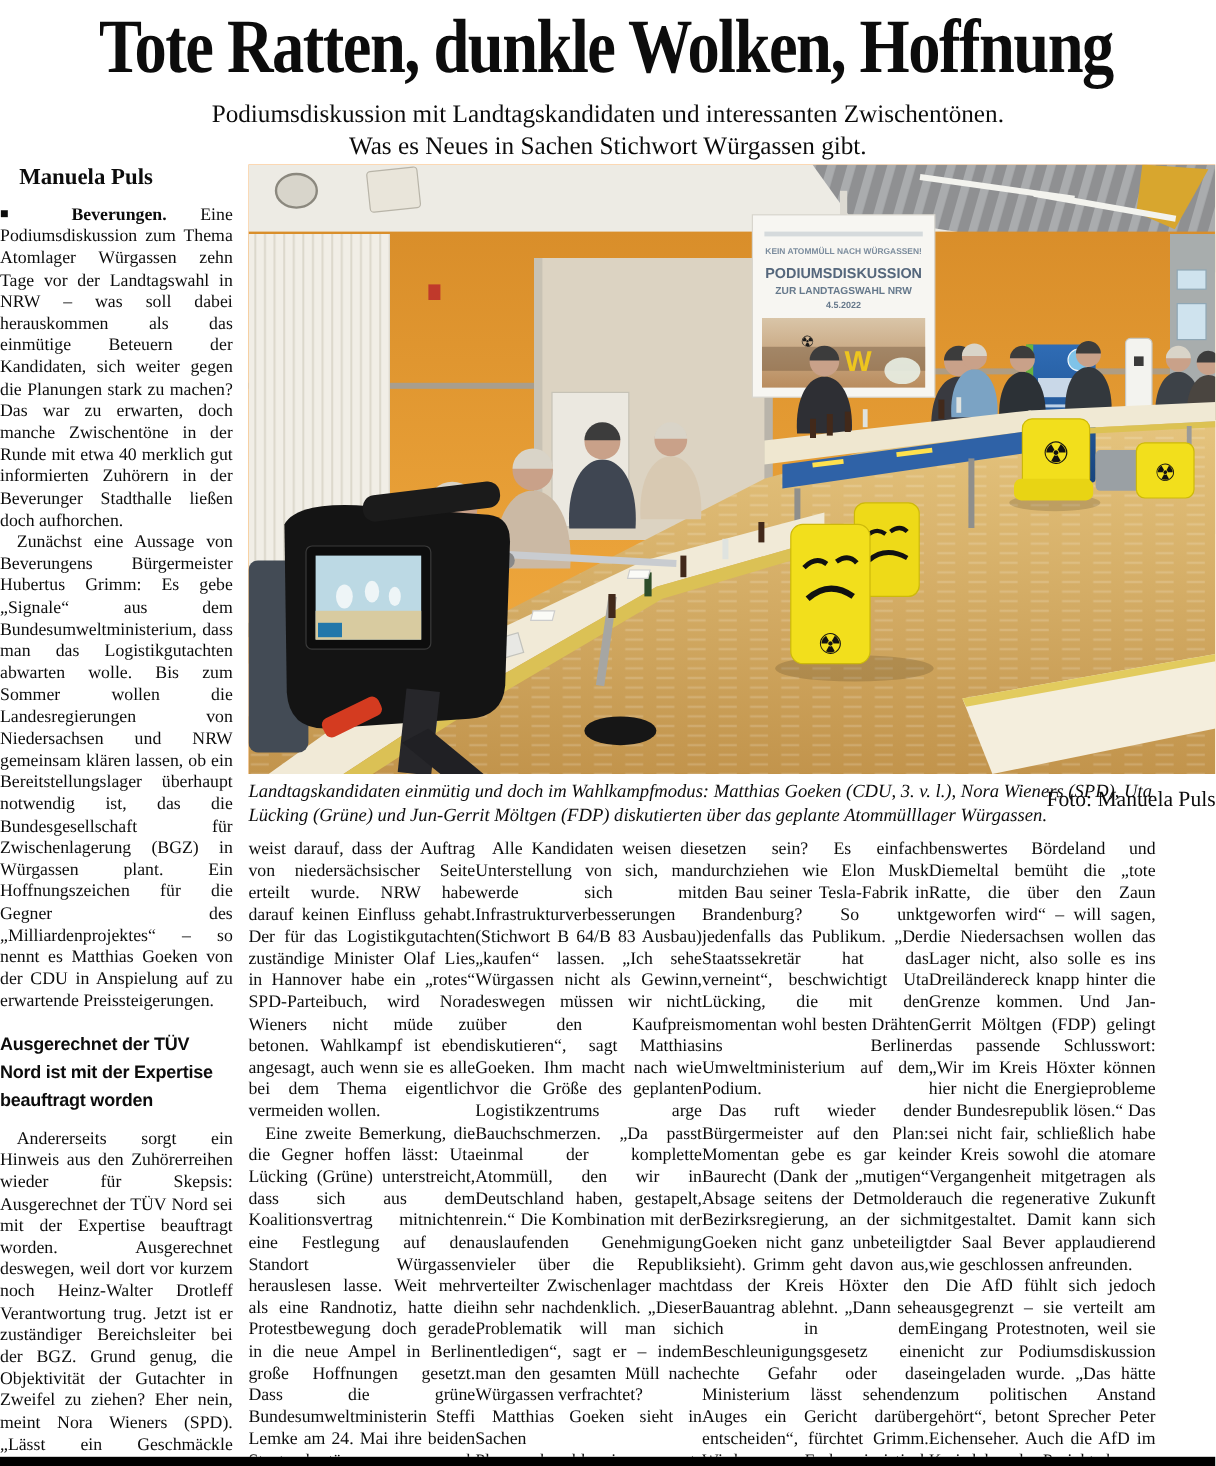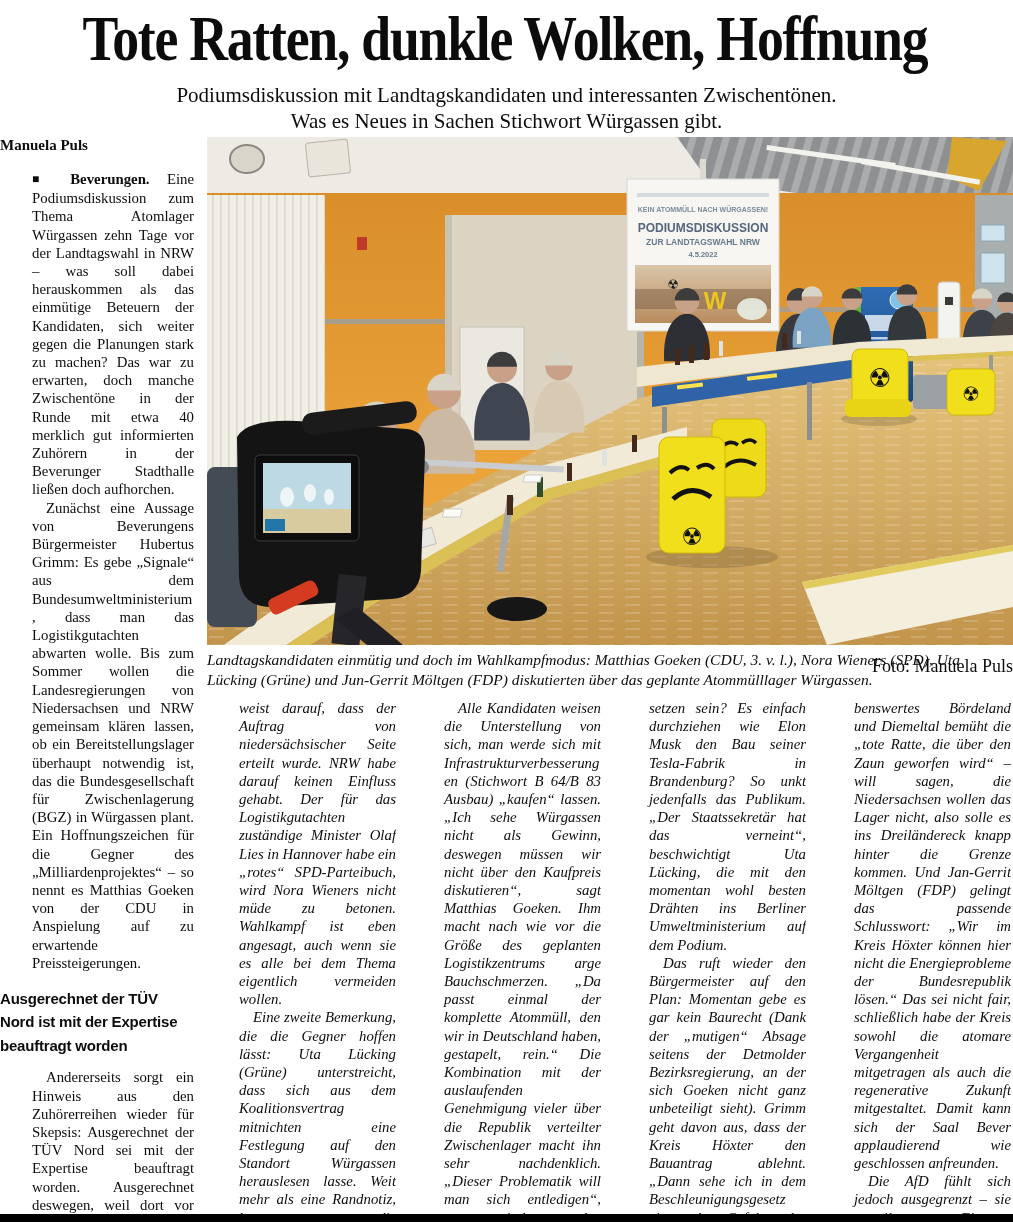--- a/index.html
+++ b/index.html
@@ -3,34 +3,34 @@
 <meta charset="utf-8">
 <style>
   html,body{margin:0;padding:0;background:#ffffff;}
   .page{position:relative;width:1013px;height:1222px;background:#ffffff;overflow:hidden;
         font-family:"Liberation Serif",serif;color:#0c0c0c;}
   .headline{position:absolute;top:0px;left:0;width:1010px;margin:0;text-align:center;}
   .headline span{display:inline-block;font-size:64px;font-weight:700;letter-spacing:-1.5px;
         transform:scaleX(0.84);transform-origin:50% 50%;white-space:nowrap;line-height:78px;}
   .subhead{position:absolute;top:82px;left:0;width:1013px;text-align:center;
         font-size:21px;line-height:26px;}
-  .byline{position:absolute;top:137px;left:0;font-size:15px;font-weight:700;}
+  .byline{position:absolute;top:137px;left:0;font-size:19px;font-weight:700;padding-left:16px;}
   .body-text p{margin:0;font-size:14.8px;line-height:18.2px;text-align:justify;
-        hyphens:auto;-webkit-hyphens:auto;overflow-wrap:break-word;padding-left:32px;}
+        hyphens:auto;-webkit-hyphens:auto;overflow-wrap:break-word;}
   .body-text p.indent{text-indent:14px;}
   .lead-marker{font-size:12px;position:relative;top:-1px;}
   .col1{position:absolute;top:170px;left:0;width:194px;height:1046px;overflow:hidden;}
   .crosshead{font-family:"Liberation Sans",sans-serif;font-weight:700;font-size:15px;
         line-height:23.5px;letter-spacing:-0.2px;margin:15px 0 11px 0;}
   .photo{position:absolute;top:137px;left:207px;width:806px;height:508px;overflow:hidden;background:#fdba74;}
   .photo svg{display:block;width:806px;height:508px;}
   .caption{position:absolute;top:650px;left:207px;width:806px;font-style:italic;
         font-size:15.5px;line-height:20px;}
   .credit{position:absolute;right:0;bottom:14px;font-style:normal;font-size:18px;}
-  .cols{position:absolute;top:699px;left:207px;width:806px;height:515px;display:flex;gap:16px;font-style:italic;}
+  .cols{position:absolute;top:699px;left:207px;width:806px;height:515px;display:flex;}
   .cols .col{width:189px;height:515px;overflow:hidden;}
   .bottom-bar{position:absolute;left:0;top:1214px;width:1013px;height:8px;background:#000;z-index:9;}
 </style>
 </head>
 <body>
 
 <div class="page">
 
   <h1 class="headline"><span>Tote Ratten, dunkle Wolken, Hoffnung</span></h1>
 

